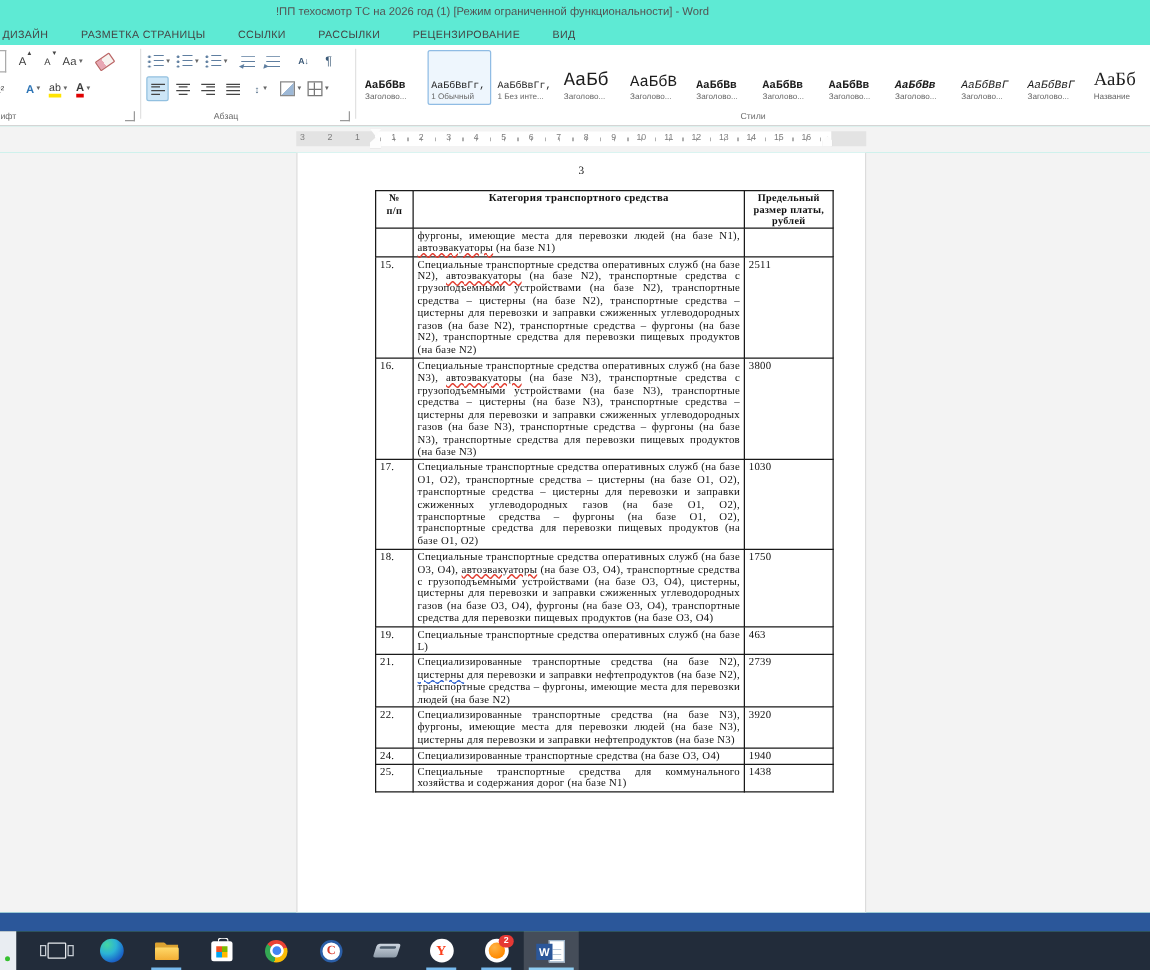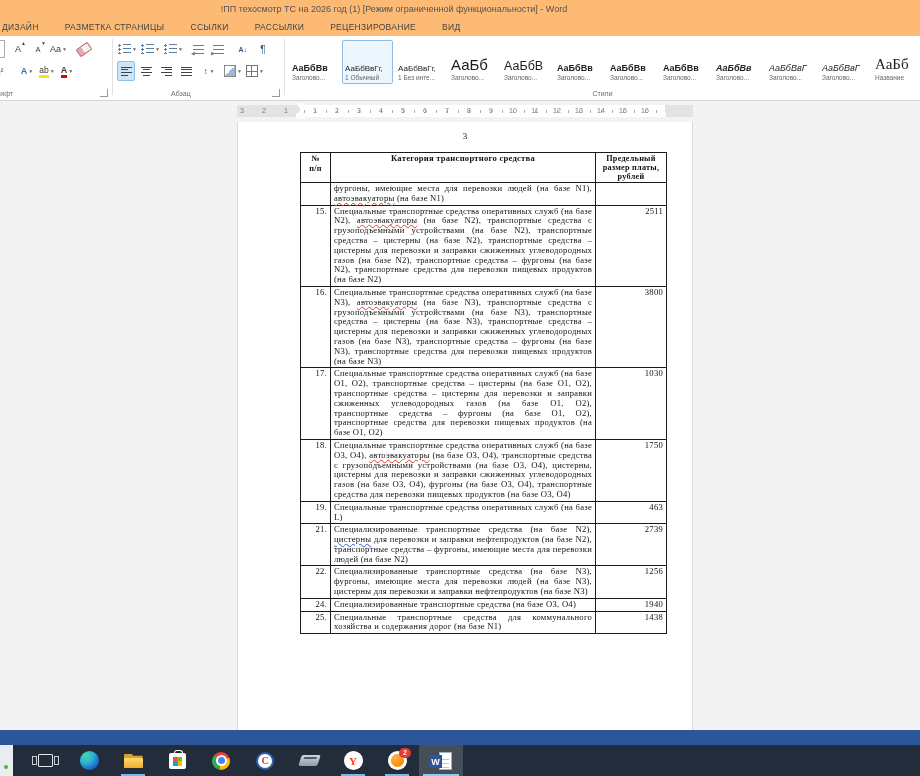--- a/index.html
+++ b/index.html
@@ -1,16 +1,16 @@
 <!DOCTYPE html>
 <html><head>
 <meta charset="utf-8">
 <style>
   html,body{margin:0;padding:0;background:#fff;}
-  .app{position:relative;width:920px;height:776px;overflow:hidden;font-family:"Liberation Sans",sans-serif;background:#fdba74;}
+  .app{position:relative;width:920px;height:776px;overflow:hidden;font-family:"Liberation Sans",sans-serif;background:#5eead4;}
 
   
   .titlebar{height:18px;width:788px;display:flex;align-items:center;justify-content:center;
     font-size:9px;color:#535353;white-space:nowrap;}
 
   
   .tabrow{height:18px;display:flex;align-items:center;margin-left:-11px;}
   .tab{padding:0 13px;font-size:8.5px;letter-spacing:.3px;color:#444;white-space:nowrap;cursor:default;}
 
   
@@ -54,21 +54,21 @@
     background-size:10px 1px,1px 10px;background-position:0 4.5px,4.5px 0;background-repeat:no-repeat;}
   .grp-font{margin-left:-10px;width:122px;}
   .grp-para{width:168px;padding-left:3px;}
   .grp-styles{flex:1;padding-left:4px;overflow:hidden;}
 
   
   .gallery{display:flex;margin-top:4px;height:44px;overflow:hidden;}
   .scard{width:49px;flex:0 0 49px;margin-right:2px;border:1px solid transparent;border-radius:2px;
     display:flex;flex-direction:column;justify-content:flex-end;overflow:hidden;cursor:default;background:#fff;}
   .scard.sel{border-color:#90bce4;background:#eef6fd;}
-  .sprev{font-size:8px;color:#1d1d1d;white-space:nowrap;overflow:hidden;padding:0 2px;flex:1;display:flex;align-items:flex-end;}
+  .sprev{font-size:8px;color:#1d1d1d;white-space:nowrap;overflow:hidden;padding:0 2px;flex:1;display:flex;align-items:flex-end;font-family:Liberation Mono, monospace;}
   .v-b{font-weight:bold;font-size:9px;}
   .v-bi{font-weight:bold;font-style:italic;font-size:9px;}
   .v-i{font-style:italic;font-size:9px;}
   .v-lg{font-size:12.5px;}
   .v-xl{font-size:15px;}
   .v-title{font-size:15px;font-family:"Liberation Serif",serif;}
   .slab{font-size:6.5px;color:#666;white-space:nowrap;overflow:hidden;padding:1px 2px 2px 2px;}
 
   
   .rulerband{height:21px;background:#f3f3f3;position:relative;}
@@ -87,23 +87,23 @@
   .page{position:absolute;left:237px;top:0;width:456px;height:608px;background:#fff;
     border-left:1px solid #dcdcdc;border-right:1px solid #dcdcdc;box-sizing:border-box;
     font-family:"Liberation Serif",serif;color:#111;}
   .pagenum{text-align:center;font-size:9px;margin-top:9px;height:13px;}
   table.doc{border-collapse:collapse;margin-left:62px;margin-top:8px;table-layout:fixed;width:366px;
     font-size:8.6px;letter-spacing:.25px;line-height:9.8px;}
   table.doc td,table.doc th{border:1px solid #1a1a1a;padding:1px 3px;vertical-align:top;box-sizing:border-box;}
   th.h-num{width:30px;font-weight:bold;font-size:8.2px;white-space:pre-line;vertical-align:middle;text-align:center;height:30px;}
   th.h-cat{width:265px;font-weight:bold;vertical-align:middle;text-align:center;}
   th.h-price{width:71px;font-weight:bold;font-size:8.2px;vertical-align:middle;text-align:center;line-height:9px;}
-  td.c-num{text-align:right;vertical-align:middle;}
+  td.c-num{text-align:left;vertical-align:middle;}
   td.c-cat{text-align:justify;}
-  td.c-price{text-align:right;vertical-align:middle;}
+  td.c-price{text-align:left;vertical-align:middle;}
   tr.lastrow td.c-cat .catwrap{max-height:20px;overflow:hidden;}
   .wavy-red{text-decoration:underline wavy #e23b2e;text-decoration-thickness:1px;text-underline-offset:1px;}
   .wavy-blue{text-decoration:underline wavy #2a5fd0;text-decoration-thickness:1px;text-underline-offset:1px;}
 
   
   .statusbar{height:15px;background:#2b579a;}
 
   
   .taskbar{height:31px;background:#222c3a;display:flex;align-items:stretch;}
   .sliver{width:13px;background:#e9edf2;position:relative;}
@@ -406,21 +406,21 @@
               <td class="c-cat">
                 <div class="catwrap"><span>Специализированные транспортные средства (на базе N2), </span><span class="wavy-blue">цистерны</span><span> для перевозки и заправки нефтепродуктов (на базе N2), транспортные средства – фургоны, имеющие места для перевозки людей (на базе N2)</span></div>
               </td>
               <td class="c-price">2739</td>
             </tr>
             <tr>
               <td class="c-num">22.</td>
               <td class="c-cat">
                 <div class="catwrap"><span>Специализированные транспортные средства (на базе N3), фургоны, имеющие места для перевозки людей (на базе N3), цистерны для перевозки и заправки нефтепродуктов (на базе N3)</span></div>
               </td>
-              <td class="c-price">1256</td>
+              <td class="c-price">3920</td>
             </tr>
             <tr>
               <td class="c-num">24.</td>
               <td class="c-cat">
                 <div class="catwrap"><span>Специализированные транспортные средства (на базе О3, О4)</span></div>
               </td>
               <td class="c-price">1940</td>
             </tr>
             <tr>
               <td class="c-num">25.</td>

